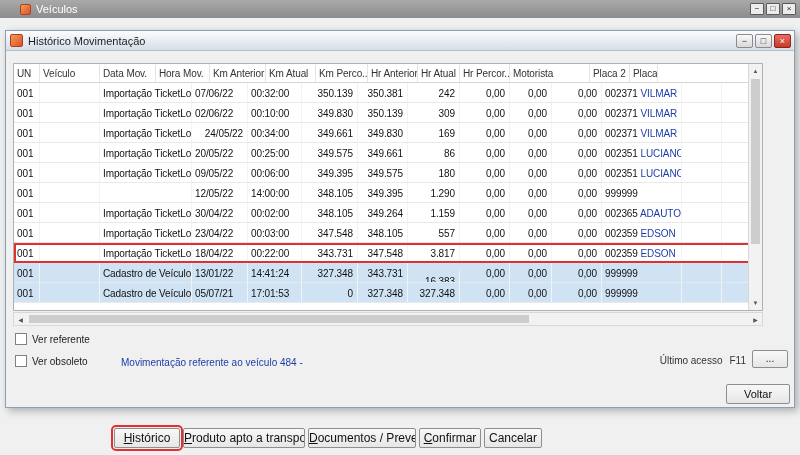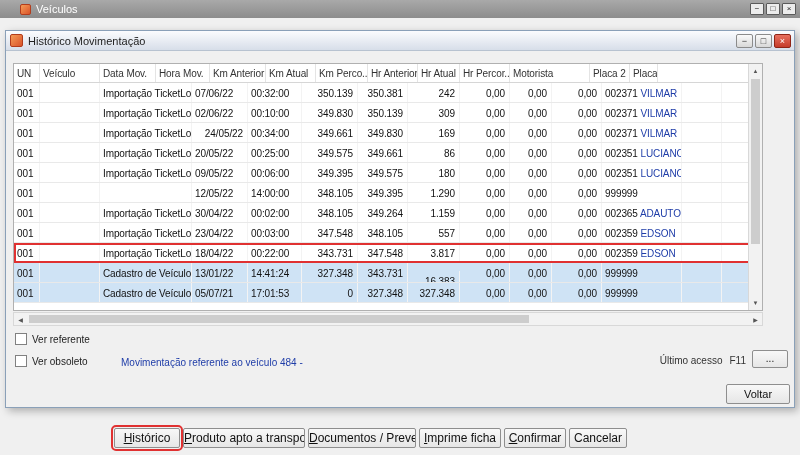--- a/index.html
+++ b/index.html
@@ -378,16 +378,15 @@
     <span>Último acesso</span><span class="key">F11</span>
   </div>
   <button class="more-btn">...</button>
   <button class="voltar-btn">Voltar</button>
 </div>
 
 <div class="footer-bar" id="footer-bar">
     <button class="wbtn annot-btn" style="width: 66px;"><span class="btn-label u">Histórico</span></button>
     <button class="wbtn" style="width: 122px;"><span class="btn-label u">Produto apto a transportar</span></button>
     <button class="wbtn" style="width: 108px;"><span class="btn-label u">Documentos / Preventiva</span></button>
-    <button class="wbtn" style="width: 82px;"><span class="btn-label u">Imprime ficha</span></button>
     <button class="wbtn" style="width: 62px;"><span class="btn-label u">Confirmar</span></button>
     <button class="wbtn" style="width: 58px;"><span class="btn-label">Cancelar</span></button>
   </div>
 
 </body></html>

